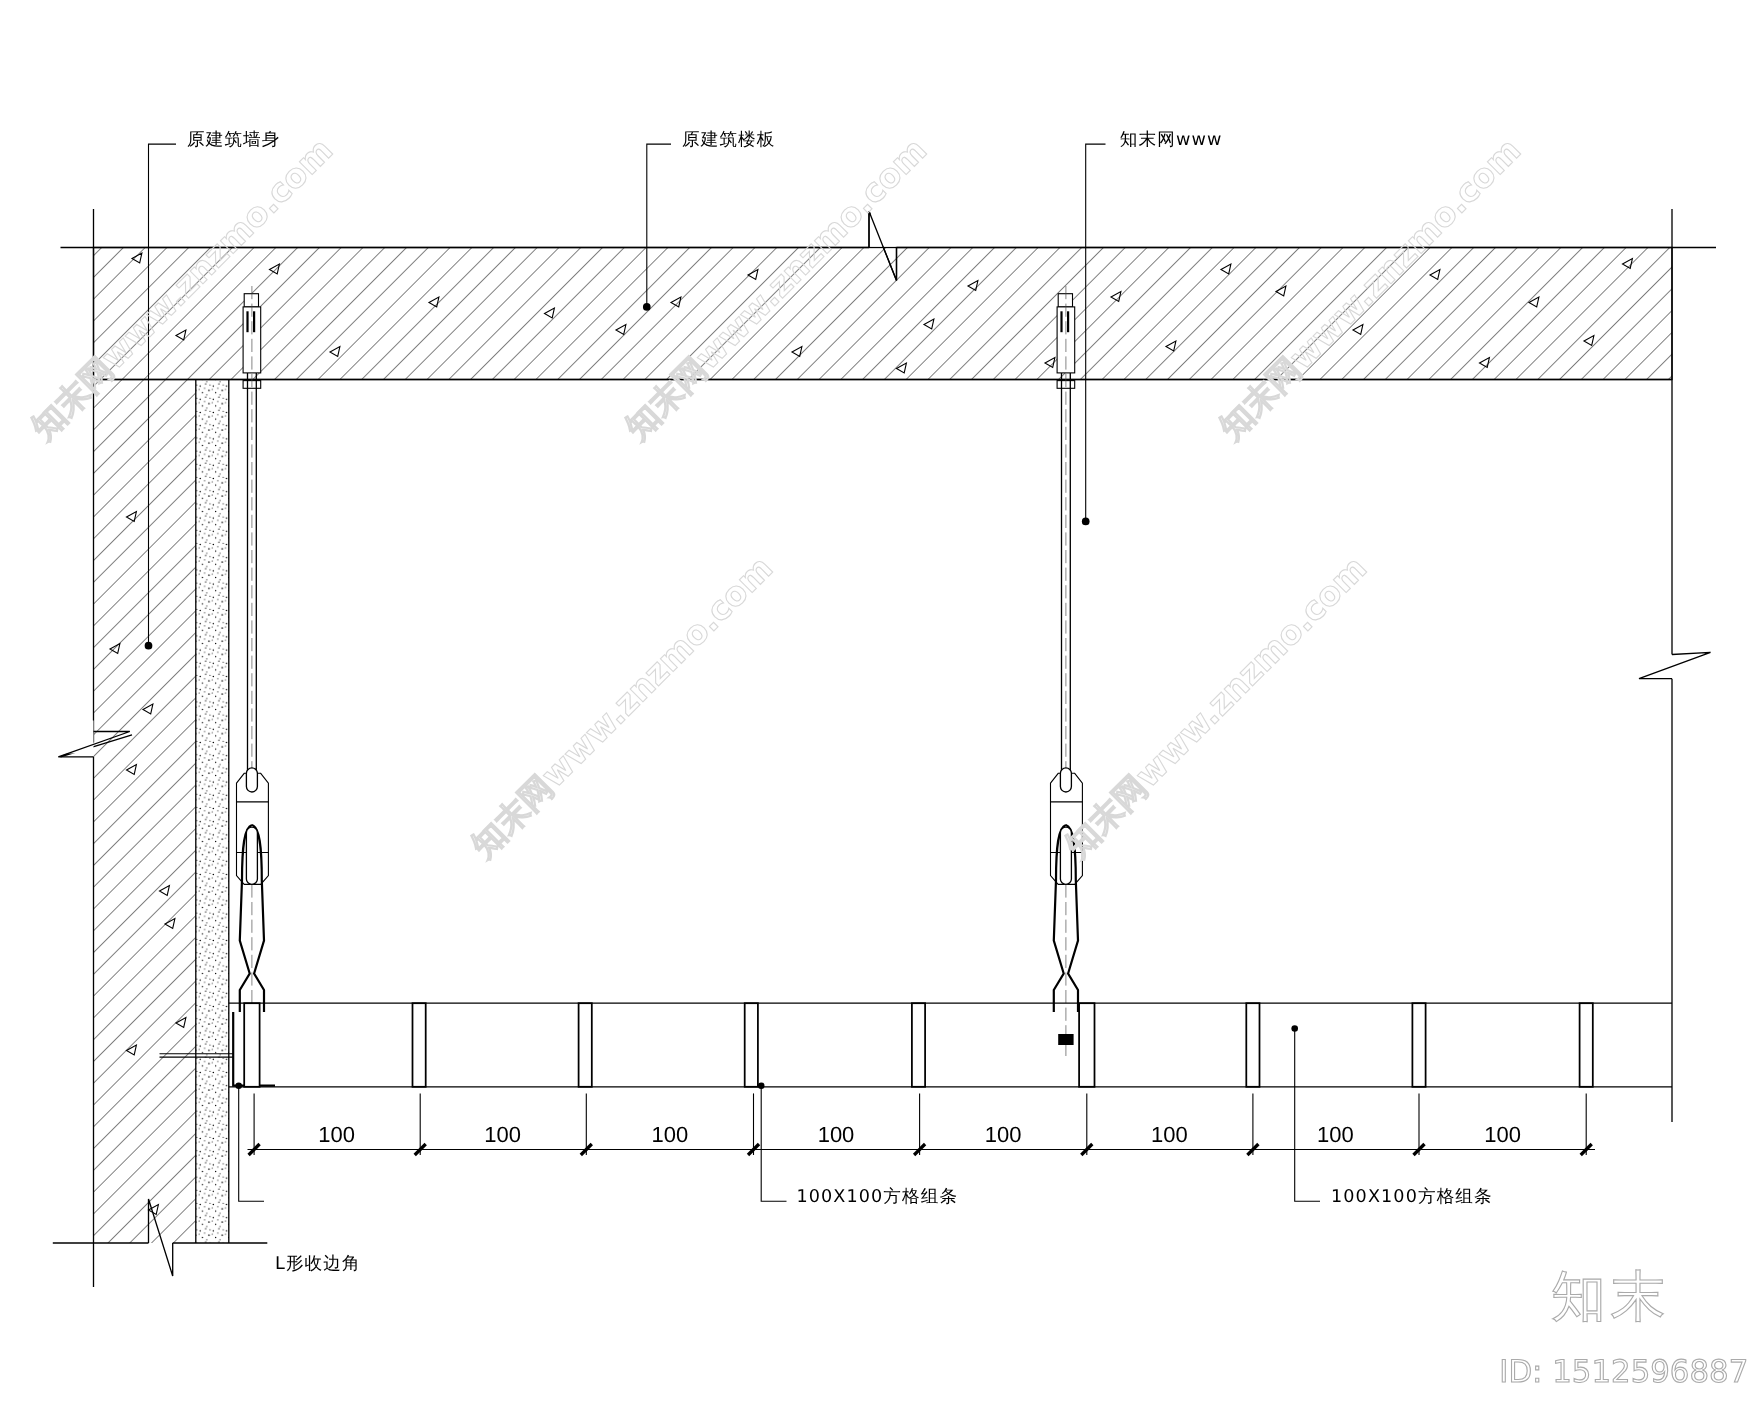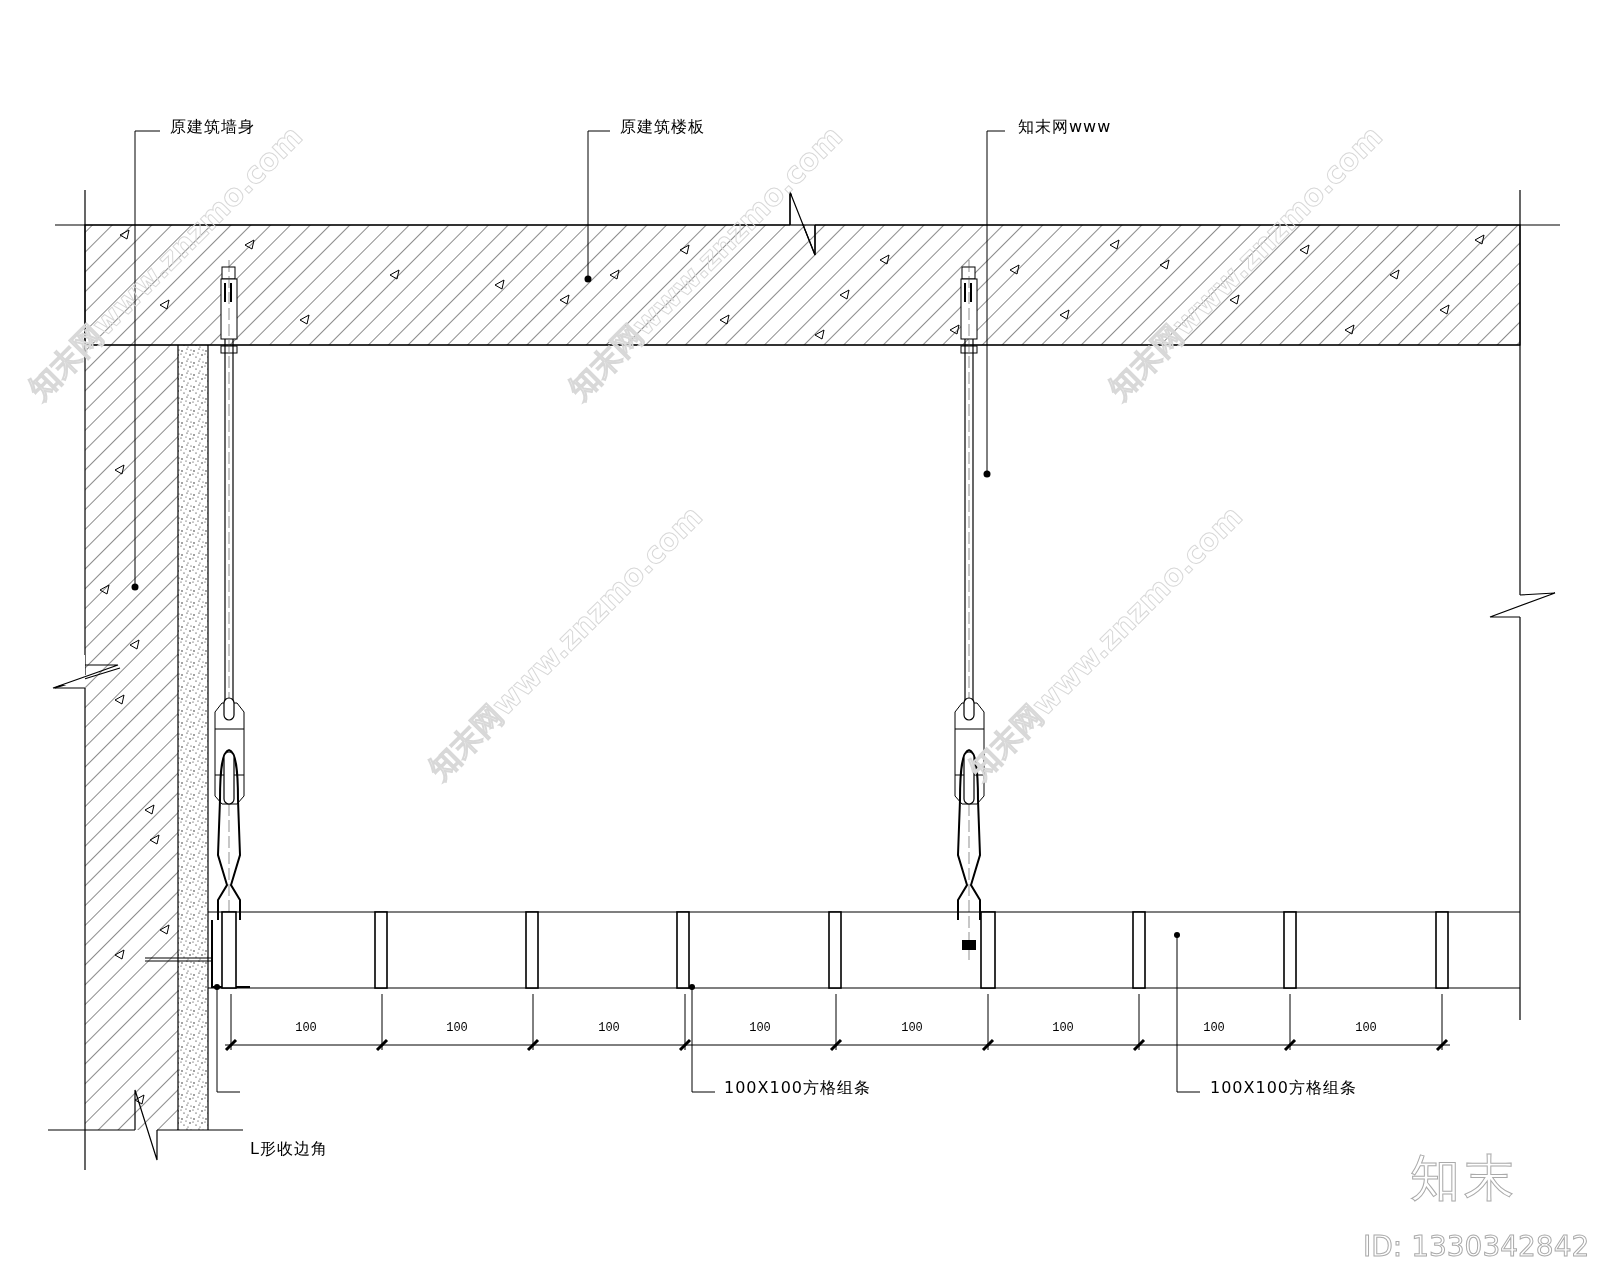--- a/index.html
+++ b/index.html
@@ -3,21 +3,21 @@
   <meta charset="utf-8">
   <style>
     html, body { margin: 0; padding: 0; background: #ffffff; }
     body { width: 1600px; height: 1280px; overflow: hidden; position: relative; font-family: "DejaVu Sans", sans-serif; }
     #drawing { position: absolute; left: 0; top: 0; width: 1600px; height: 1280px; }
     .label {
       position: absolute; font-family: "DejaVu Sans", sans-serif; font-size: 16px; color: #000;
       white-space: nowrap; line-height: 1; letter-spacing: 1px;
     }
     .dim {
-      position: absolute; font-family: Liberation Mono, monospace; font-size: 12px; color: #000;
+      position: absolute; font-family: Liberation Sans, sans-serif; font-size: 20px; color: #000;
       white-space: nowrap; line-height: 1; transform: translateX(-50%);
     }
     .wm-logo {
       position: absolute; left: 1410px; top: 1145px; font-size: 50px; color: transparent;
       -webkit-text-stroke: 1px #aaaaaa; letter-spacing: 4px; font-family: Liberation Sans, sans-serif;
     }
     .wm-id {
       position: absolute; left: 1363px; top: 1230px; font-size: 28px; color: transparent;
       -webkit-text-stroke: 1px #aaaaaa; font-family: "DejaVu Sans", sans-serif;
     }
@@ -237,13 +237,13 @@
 <div class="dim" style="left:306px;top:1022px;">100</div>
 <div class="dim" style="left:457px;top:1022px;">100</div>
 <div class="dim" style="left:609px;top:1022px;">100</div>
 <div class="dim" style="left:760px;top:1022px;">100</div>
 <div class="dim" style="left:912px;top:1022px;">100</div>
 <div class="dim" style="left:1063px;top:1022px;">100</div>
 <div class="dim" style="left:1214px;top:1022px;">100</div>
 <div class="dim" style="left:1366px;top:1022px;">100</div>
 
 <div class="wm-logo">知末</div>
-<div class="wm-id">ID: 1330342842</div>
+<div class="wm-id">ID: 1512596887</div>
 
 </body></html>

